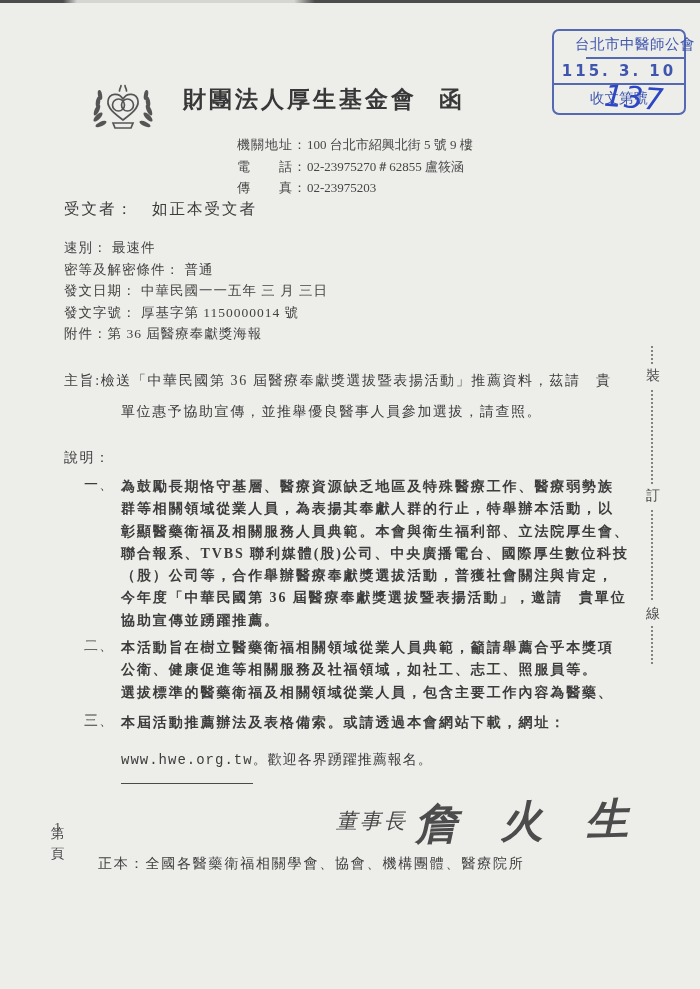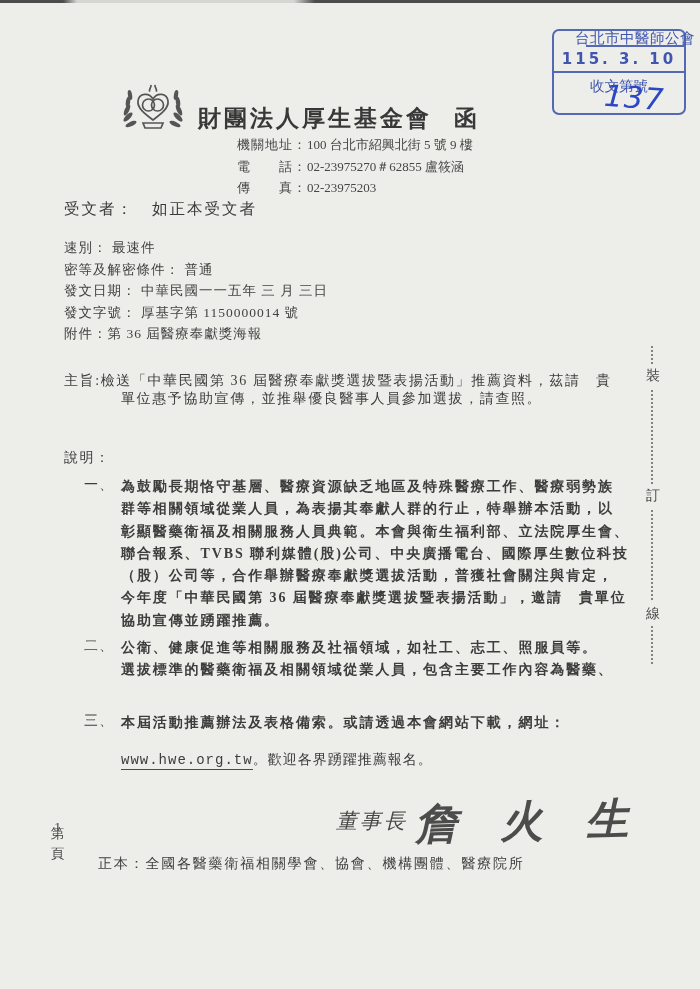--- a/index.html
+++ b/index.html
@@ -24,65 +24,65 @@
   }
 
   
   .stamp {
     position: absolute; left: 552px; top: 29px; width: 134px; height: 86px;
     border: 2.5px solid #5468b4; border-radius: 7px;
     color: #3f55ae;
     font-family: "Liberation Serif", serif;
   }
   .stamp-row { display: flex; align-items: center; justify-content: center; }
-  .stamp-org  { height: 16px; border-bottom: 2px solid #5468b4; font-size: 14.5px; letter-spacing: 0.5px; white-space: nowrap; margin-left: 32px; }
+  .stamp-org  { height: 28px; border-bottom: 2px solid #5468b4; font-size: 14.5px; letter-spacing: 0.5px; white-space: nowrap; margin-left: 32px; }
   .stamp-date { height: 26px; border-bottom: 2px solid #5468b4; font-size: 15px; font-weight: bold; letter-spacing: 3px; font-family: "DejaVu Sans", sans-serif; }
   .stamp-receipt { height: 27px; padding: 8px 8px; font-size: 14.5px; }
   .stamp-number {
     position: absolute; left: 50px; top: 52px;
     font-family: "DejaVu Sans", sans-serif;
     font-style: italic; font-size: 30px; color: #2d46c4;
     transform: rotate(4deg); letter-spacing: 1px; line-height: 1;
   }
 
   
-  .header { position: absolute; left: 122px; top: 84px; display: flex; align-items: flex-end; }
+  .header { position: absolute; left: 92px; top: 84px; display: flex; align-items: flex-start; gap: 15px; }
   .logo { width: 62px; height: 50px; }
   .org-title { margin-left: 14px; font-size: 23px; font-weight: bold; letter-spacing: 3px; color: #383838; white-space: nowrap; }
   .doc-type { margin-left: 22px; }
 
   
   .contact { position: absolute; left: 237px; top: 134px; font-size: 13px; line-height: 21.5px; color: #464646; }
   .contact-row { white-space: nowrap; }
   .contact-label { letter-spacing: 1px; }
 
   
   .recipient { position: absolute; left: 64px; top: 199px; font-size: 15.5px; letter-spacing: 2px; color: #3b3b3b; white-space: nowrap; text-align: right; }
   .recipient .value { margin-left: 18px; }
 
   
   .meta { position: absolute; left: 64px; top: 237px; font-size: 13.5px; line-height: 21.6px; color: #424242; }
   .meta-row { white-space: nowrap; letter-spacing: 1px; }
 
   
   .subject { position: absolute; left: 64px; top: 372px; font-size: 14px; letter-spacing: 1.6px; color: #3d3d3d; }
   .subject-line1 { white-space: nowrap; }
-  .subject-line2 { margin-left: 57px; white-space: nowrap; }
+  .subject-line2 { margin-top: 13px; margin-left: 57px; white-space: nowrap; }
 
   
   .desc-heading { position: absolute; left: 64px; top: 449px; font-size: 14px; letter-spacing: 1.5px; }
   .item { position: absolute; left: 84px; font-size: 14px; color: #3d3d3d; }
   .item .marker { position: absolute; left: 0; top: 0; letter-spacing: 1px; }
   .item .line { margin-left: 37px; line-height: 22.3px; white-space: nowrap; letter-spacing: 1.9px; font-weight: bold; }
   .item1 { top: 476px; }
   .item2 { top: 637px; }
   .item3 { top: 712px; }
 
   .url-line { position: absolute; left: 121px; top: 751px; font-size: 14px; letter-spacing: 1px; white-space: nowrap; color: #3d3d3d; }
-  .url { font-family: "Liberation Mono", "DejaVu Sans Mono", monospace; letter-spacing: 1px; border-bottom: 1.5px solid #4a4a4a; padding-bottom: 1px; }
+  .url { font-family: "Liberation Mono", "DejaVu Sans Mono", monospace; letter-spacing: 1px; border-bottom: 1.5px solid #4a4a4a; padding-bottom: 15px; }
 
   
   .signature { position: absolute; left: 336px; top: 793px; white-space: nowrap; }
   .sig-title { font-size: 21px; letter-spacing: 3px; color: #474747; vertical-align: 8px; font-style: italic; }
   .sig-name {
     font-size: 43px; font-weight: bold; font-style: italic;
     letter-spacing: 16px; color: #4c4c4c;
     display: inline-block; transform: rotate(-1.5deg);
     margin-left: 2px;
   }
@@ -193,20 +193,21 @@
     <div class="line">群等相關領域從業人員，為表揚其奉獻人群的行止，特舉辦本活動，以</div>
     <div class="line">彰顯醫藥衛福及相關服務人員典範。本會與衛生福利部、立法院厚生會、</div>
     <div class="line">聯合報系、TVBS 聯利媒體(股)公司、中央廣播電台、國際厚生數位科技</div>
     <div class="line">（股）公司等，合作舉辦醫療奉獻獎選拔活動，普獲社會關注與肯定，</div>
     <div class="line">今年度「中華民國第 36 屆醫療奉獻獎選拔暨表揚活動」，邀請　貴單位</div>
     <div class="line">協助宣傳並踴躍推薦。</div>
   </div>
 
   <div class="item item2">
     <span class="marker">二、</span>
+    <div class="line">本活動旨在樹立醫藥衛福相關領域從業人員典範，籲請舉薦合乎本獎項</div>
     <div class="line">公衛、健康促進等相關服務及社福領域，如社工、志工、照服員等。</div>
     <div class="line">選拔標準的醫藥衛福及相關領域從業人員，包含主要工作內容為醫藥、</div>
   </div>
 
   <div class="item item3">
     <span class="marker">三、</span>
     <div class="line">本屆活動推薦辦法及表格備索。或請透過本會網站下載，網址：</div>
   </div>
 
   <div class="url-line">

